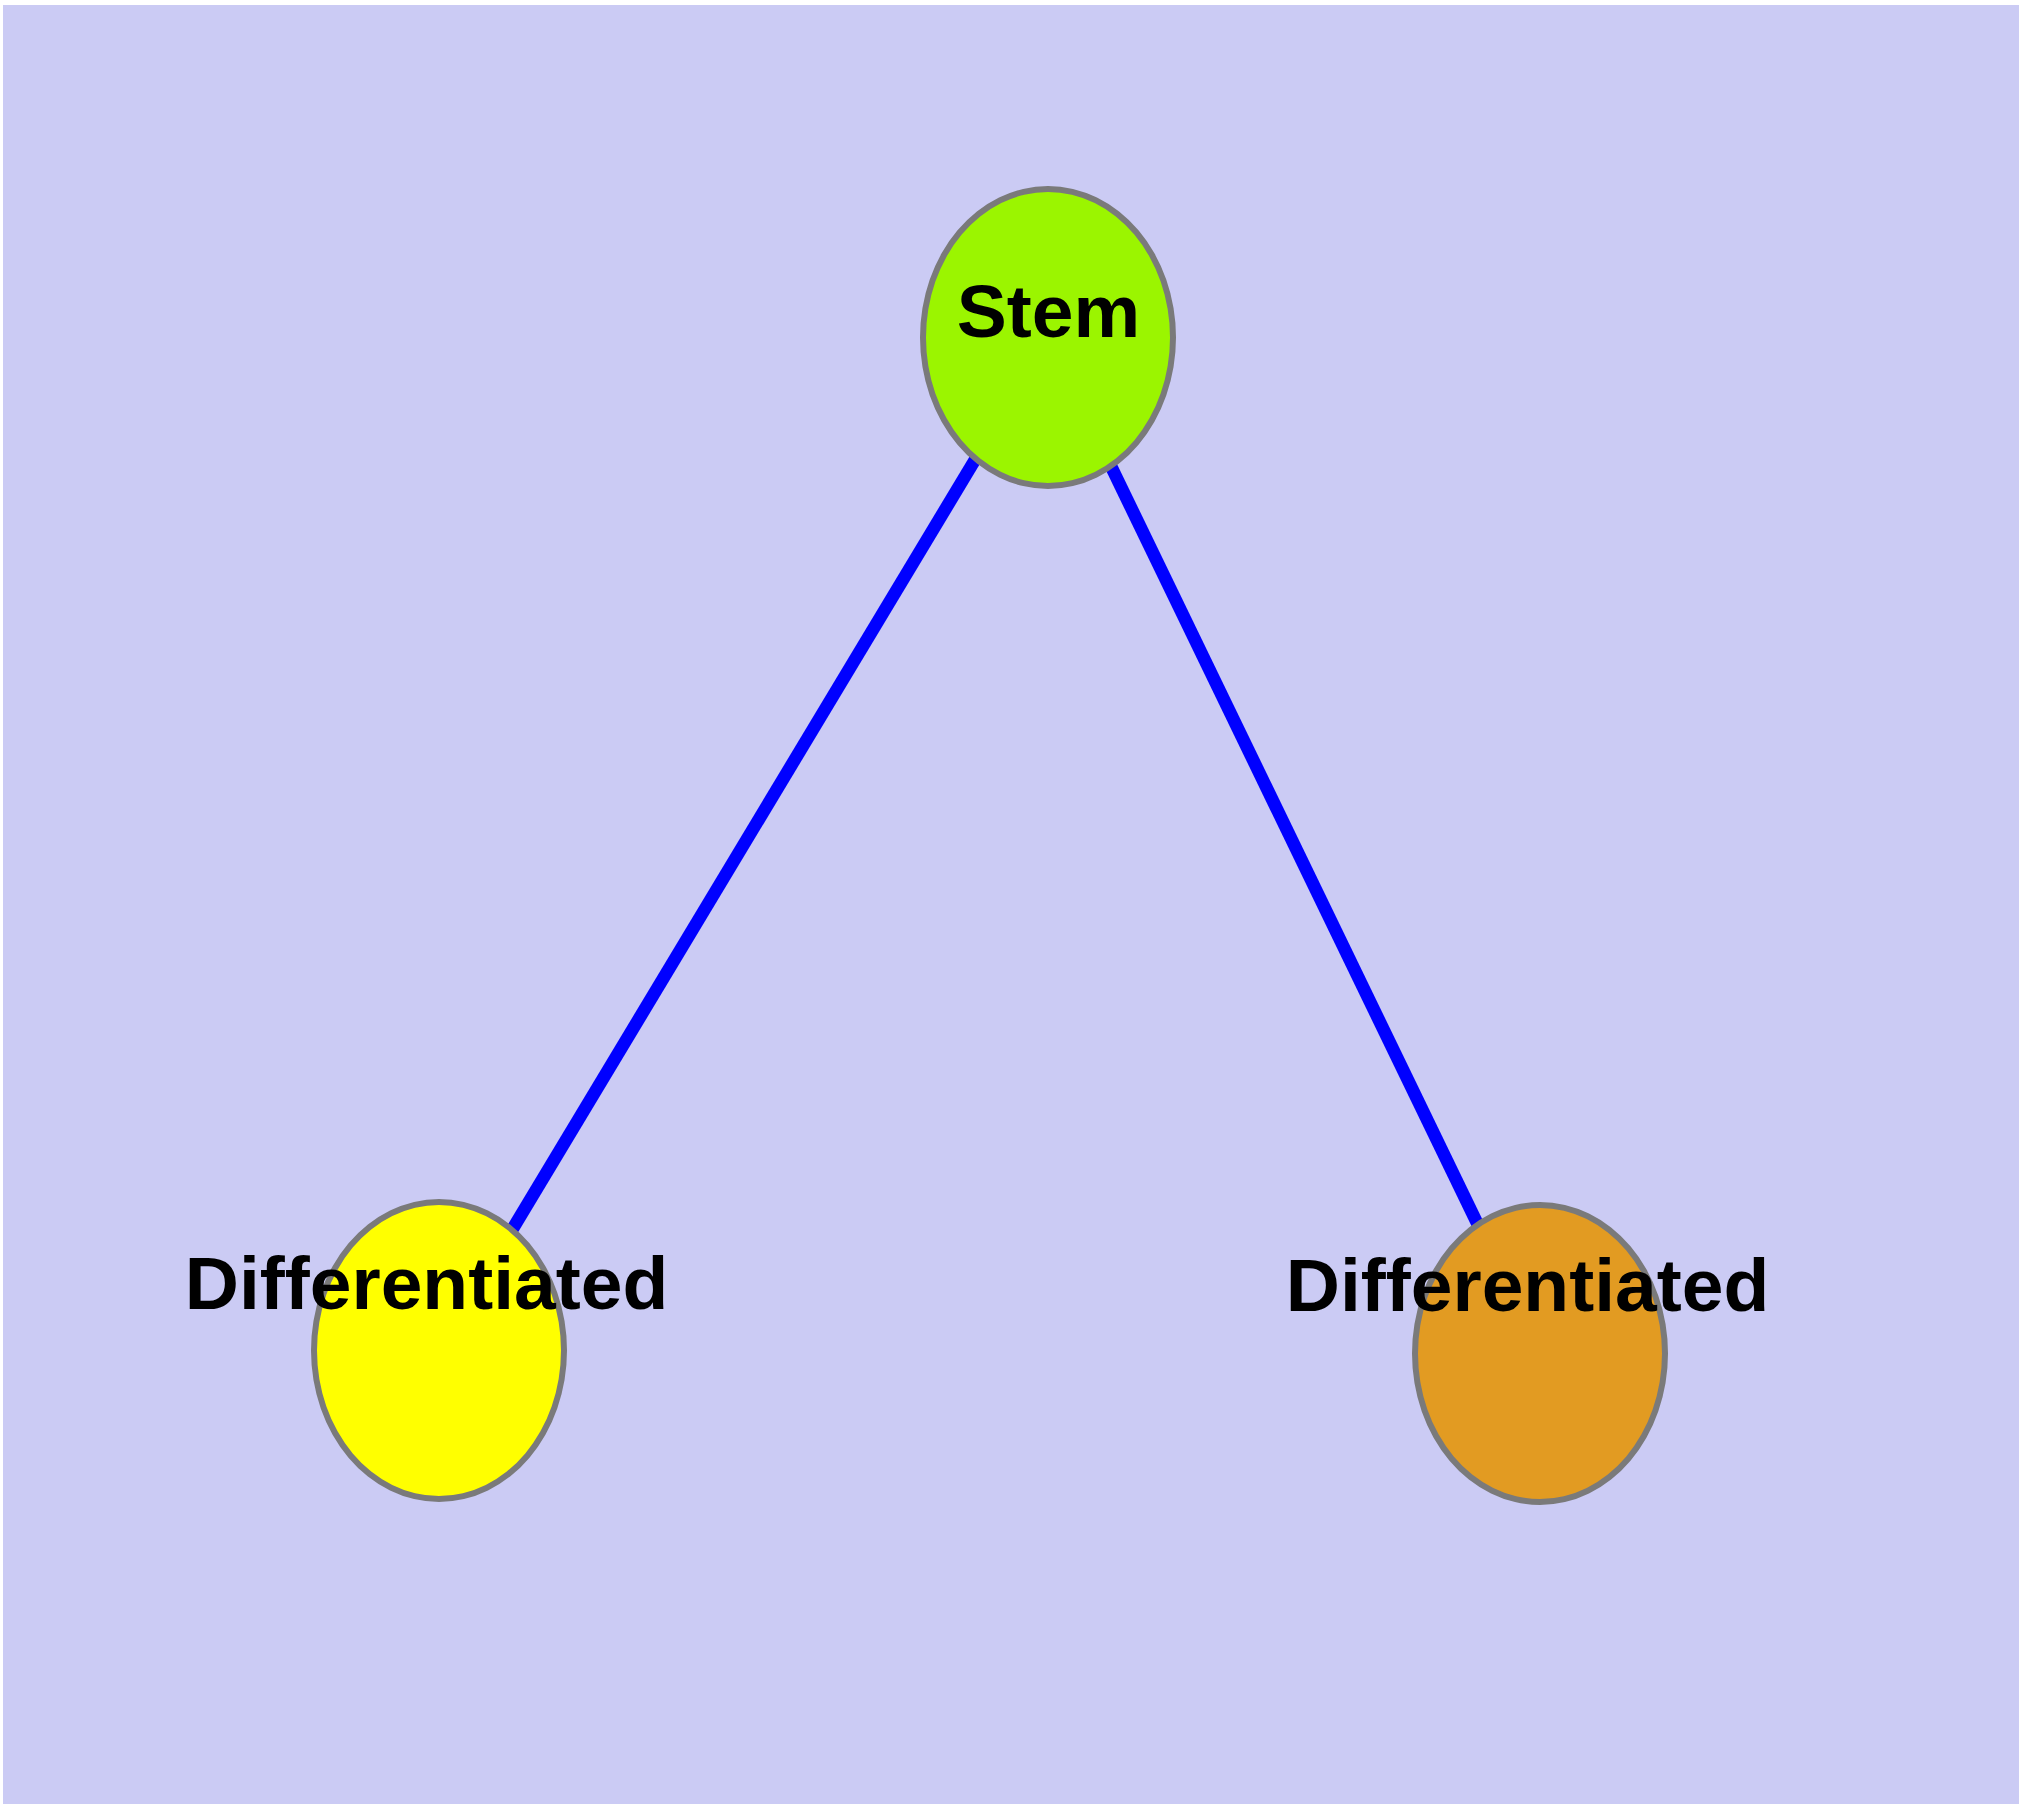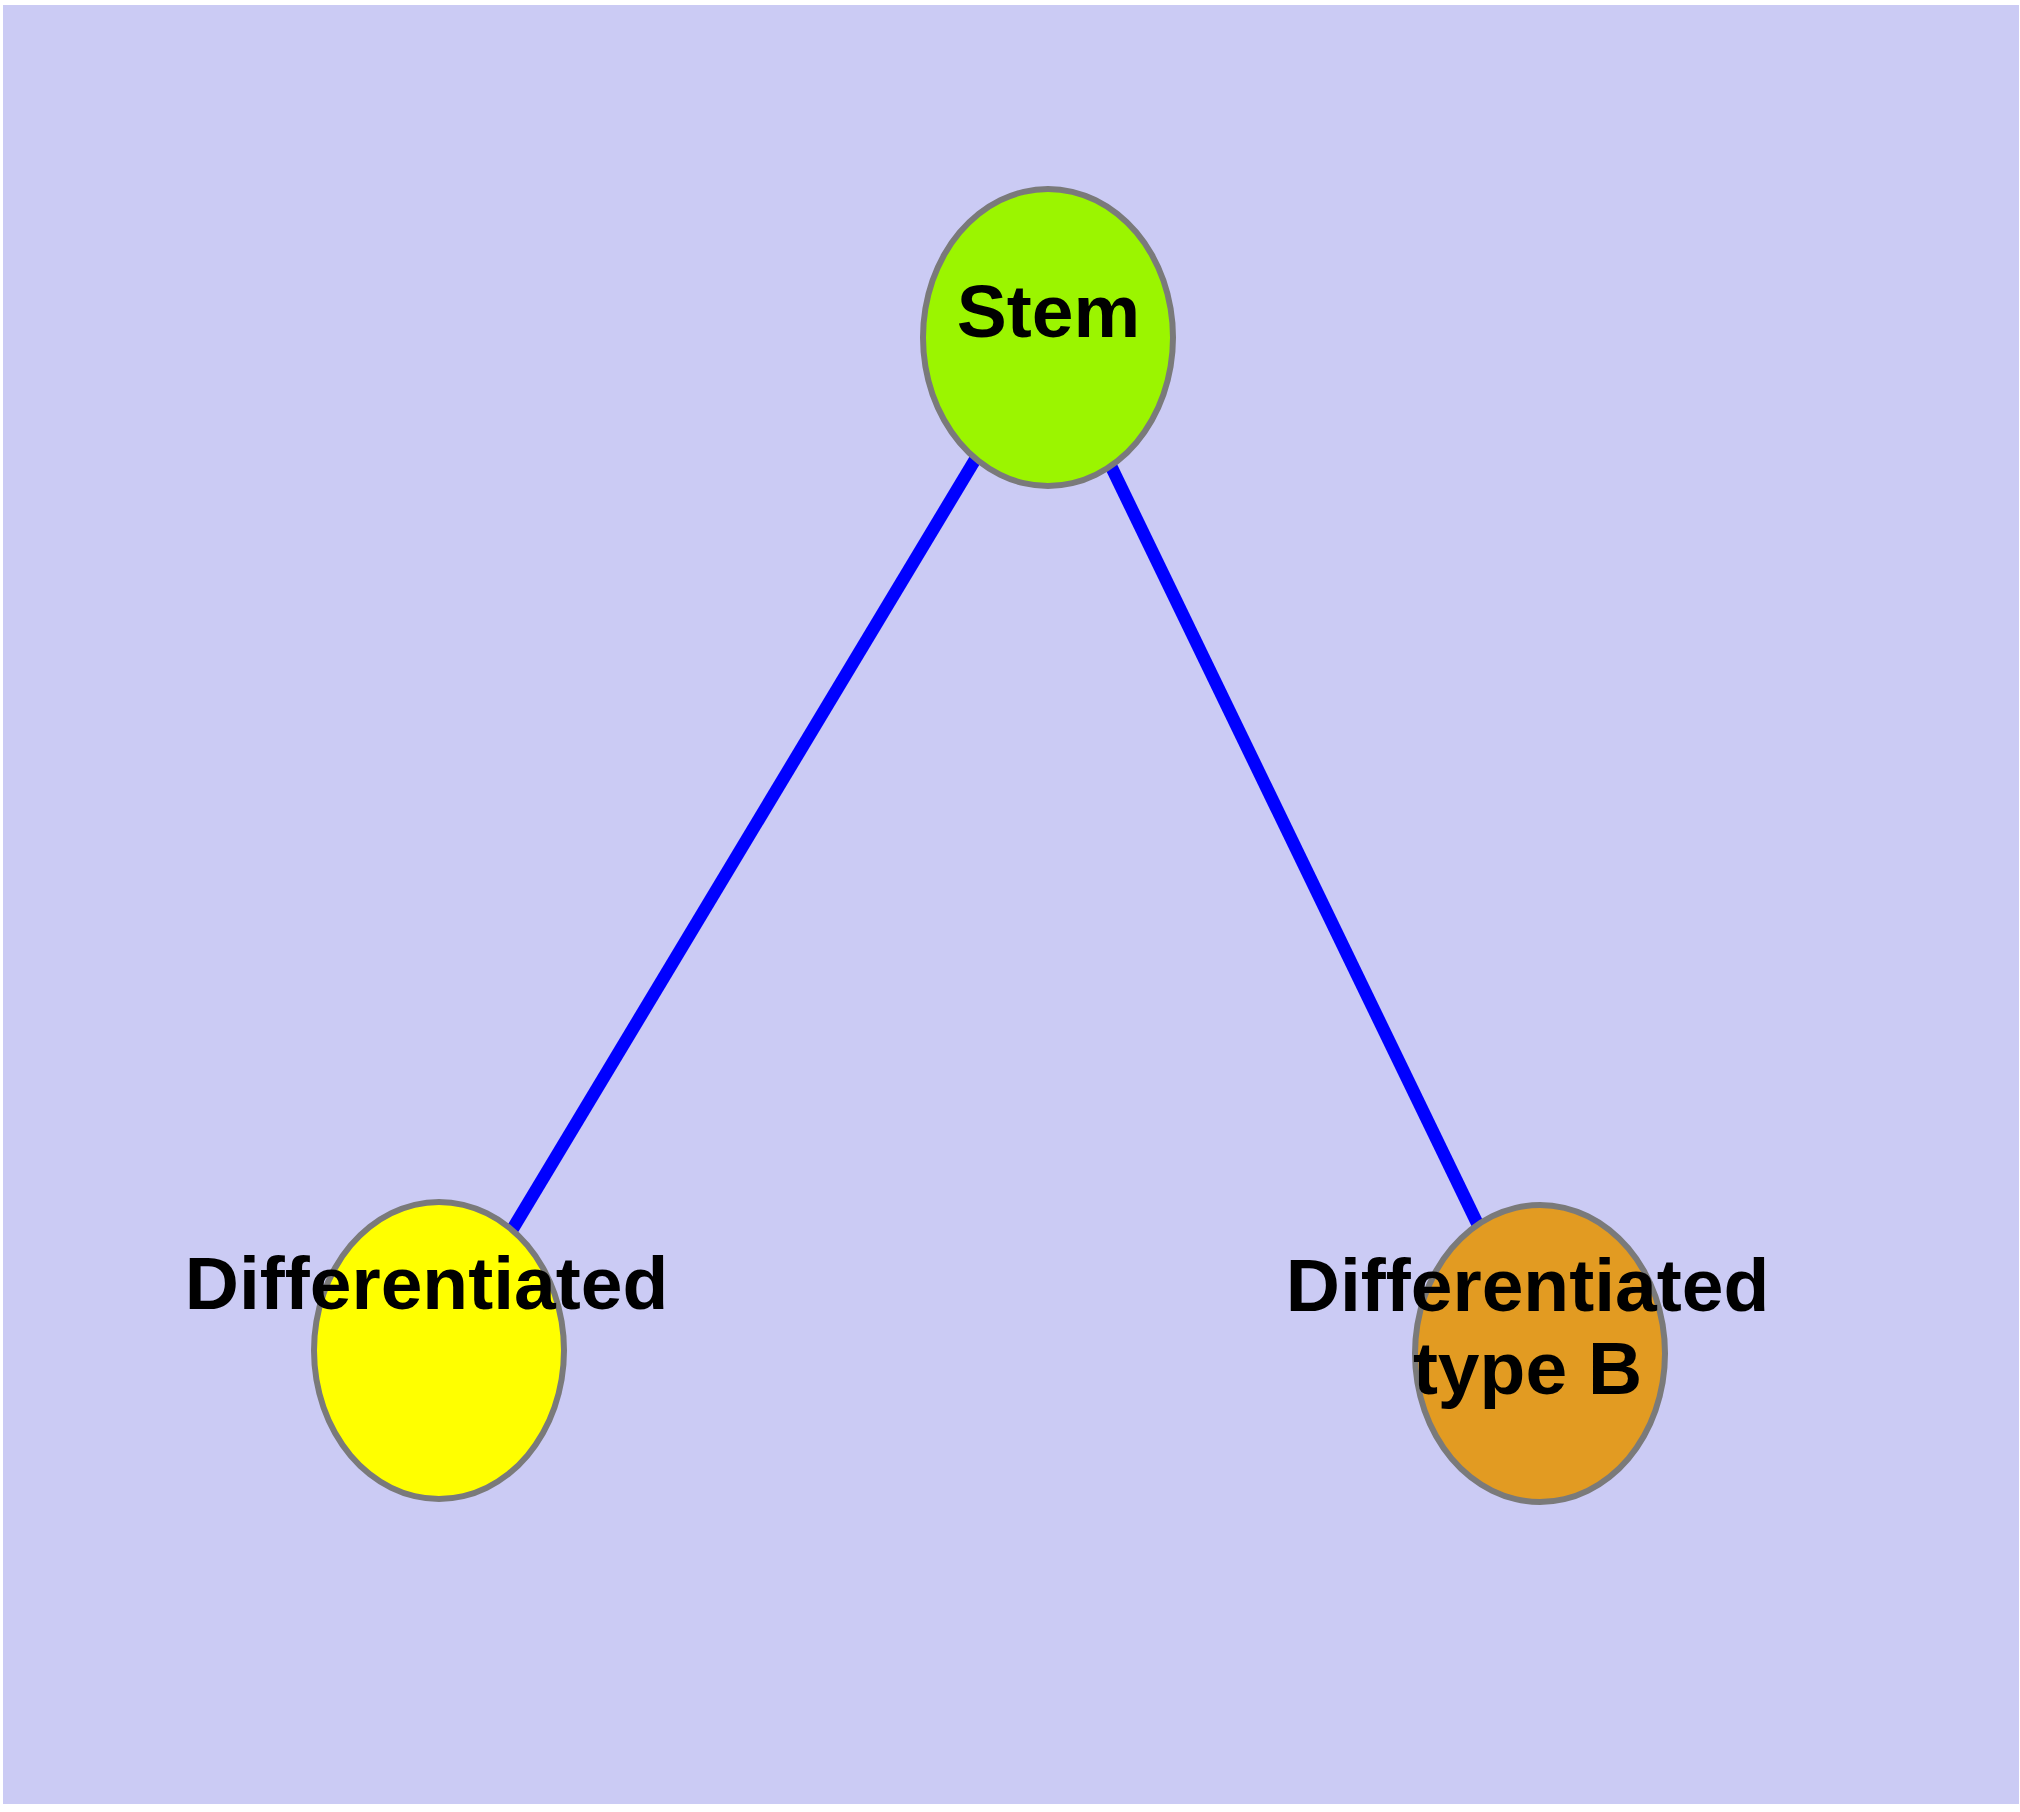--- a/index.html
+++ b/index.html
@@ -81,17 +81,16 @@
   <div class="node-label label-stem">
     <span>Stem</span>
   </div>
 
   <div class="node-label label-type-a">
     <span style="display:block">Differentiated</span>
   </div>
 
   <div class="node-label label-type-b">
     <span style="display:block">Differentiated</span>
-    <span style="display:block">type B</span>
   </div>
 
 </div>
 
 
 </body></html>

